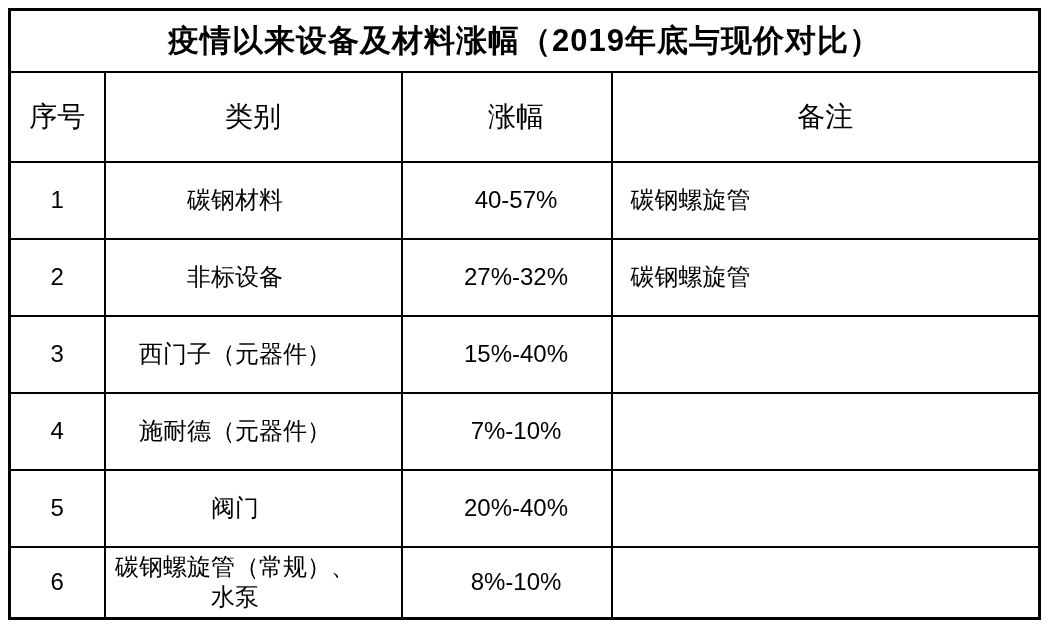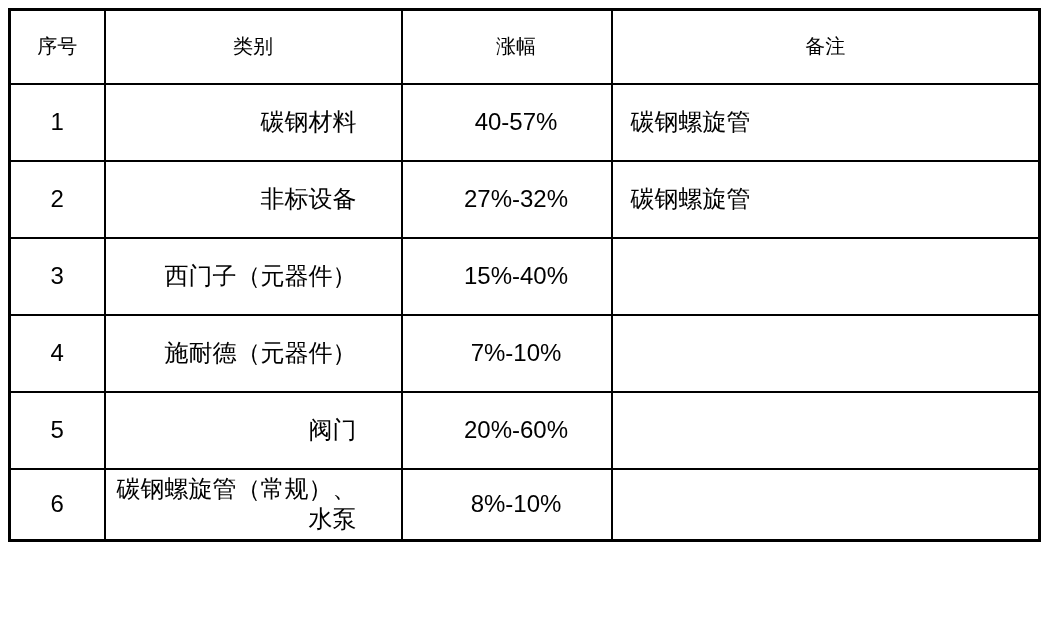--- a/index.html
+++ b/index.html
@@ -34,37 +34,37 @@
   }
   td.title-cell {
     height: 62px;
     text-align: center;
     font-size: 31px;
     font-weight: bold;
     letter-spacing: 1px;
     border-bottom: 3px solid #000000;
   }
   tr.header-row td {
-    height: 74px;
+    height: 90px;
     text-align: center;
-    font-size: 20px;
+    font-size: 28px;
   }
   tr.data-row td {
     height: 77px;
     font-size: 24px;
   }
   tr.data-row:last-child td {
     height: 72px;
   }
   td.col-no {
     text-align: center;
     font-size: 22px;
   }
   td.col-category {
-    text-align: right;
+    text-align: center;
     padding-left: 8px;
     padding-right: 44px;
     white-space: pre-wrap;
     line-height: 1.25;
   }
   td.col-increase {
     text-align: center;
     padding-left: 20px;
   }
   td.col-note {
@@ -77,20 +77,23 @@
 
 <div class="sheet">
   <table class="price-table">
     <colgroup>
       <col style="width:95px">
       <col style="width:297px">
       <col style="width:210px">
       <col style="width:428px">
     </colgroup>
     <tbody>
+      <tr>
+        <td class="title-cell" colspan="4">疫情以来设备及材料涨幅（2019年底与现价对比）</td>
+      </tr>
       <tr class="header-row">
         <td class="col-no">序号</td>
         <td class="col-category" style="text-align:center;padding:12px;white-space:normal;">类别</td>
         <td class="col-increase">涨幅</td>
         <td class="col-note" style="text-align:center;padding:16px;">备注</td>
       </tr>
 
       <tr class="data-row">
         <td class="col-no">1</td>
         <td class="col-category">碳钢材料</td>
@@ -111,21 +114,21 @@
       </tr>
       <tr class="data-row">
         <td class="col-no">4</td>
         <td class="col-category">施耐德（元器件）</td>
         <td class="col-increase">7%-10%</td>
         <td class="col-note"></td>
       </tr>
       <tr class="data-row">
         <td class="col-no">5</td>
         <td class="col-category">阀门</td>
-        <td class="col-increase">20%-60%</td>
+        <td class="col-increase">20%-40%</td>
         <td class="col-note"></td>
       </tr>
       <tr class="data-row">
         <td class="col-no">6</td>
         <td class="col-category">碳钢螺旋管（常规）、
 水泵</td>
         <td class="col-increase">8%-10%</td>
         <td class="col-note"></td>
       </tr>
     </tbody>

